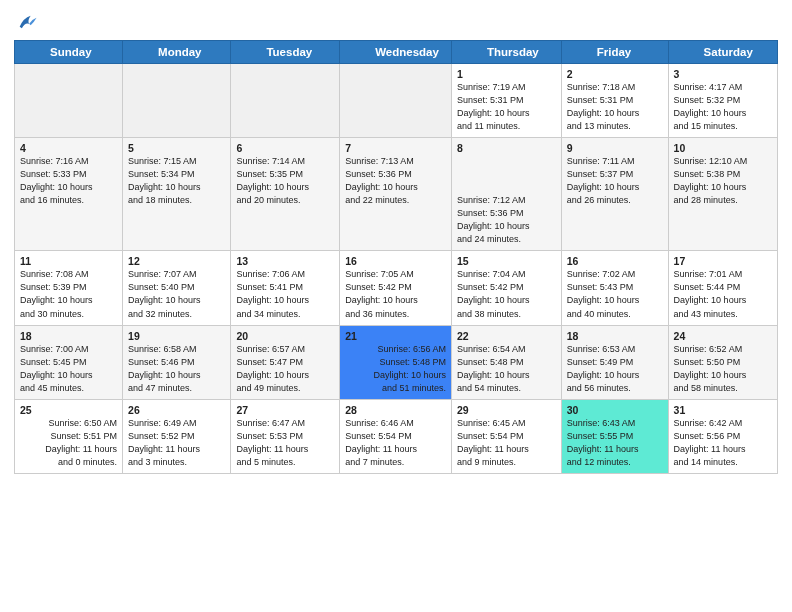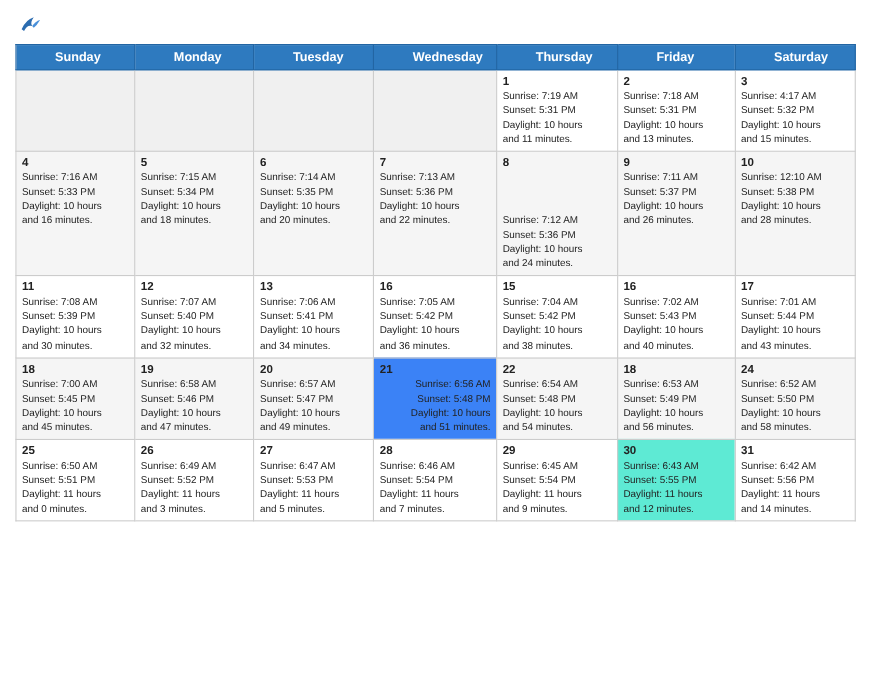--- a/index.html
+++ b/index.html
@@ -322,21 +322,21 @@
             <span class="day-num">24</span>
             <div class="day-info" style="white-space: pre-line;">Sunrise: 6:52 AM
 Sunset: 5:50 PM
 Daylight: 10 hours
 and 58 minutes.</div>
           </td>
         </tr>
         <tr class="row-odd">
           <td style="background: rgb(255, 255, 255);">
             <span class="day-num">25</span>
-            <div class="day-info" style="white-space: pre-line;">Sunrise: 6:50 AM
+            <div class="day-info" style="white-space: pre-line; text-align: right;">Sunrise: 6:50 AM
 Sunset: 5:51 PM
 Daylight: 11 hours
 and 0 minutes.</div>
           </td>
           <td style="background: rgb(255, 255, 255);">
             <span class="day-num">26</span>
             <div class="day-info" style="white-space: pre-line;">Sunrise: 6:49 AM
 Sunset: 5:52 PM
 Daylight: 11 hours
 and 3 minutes.</div>

